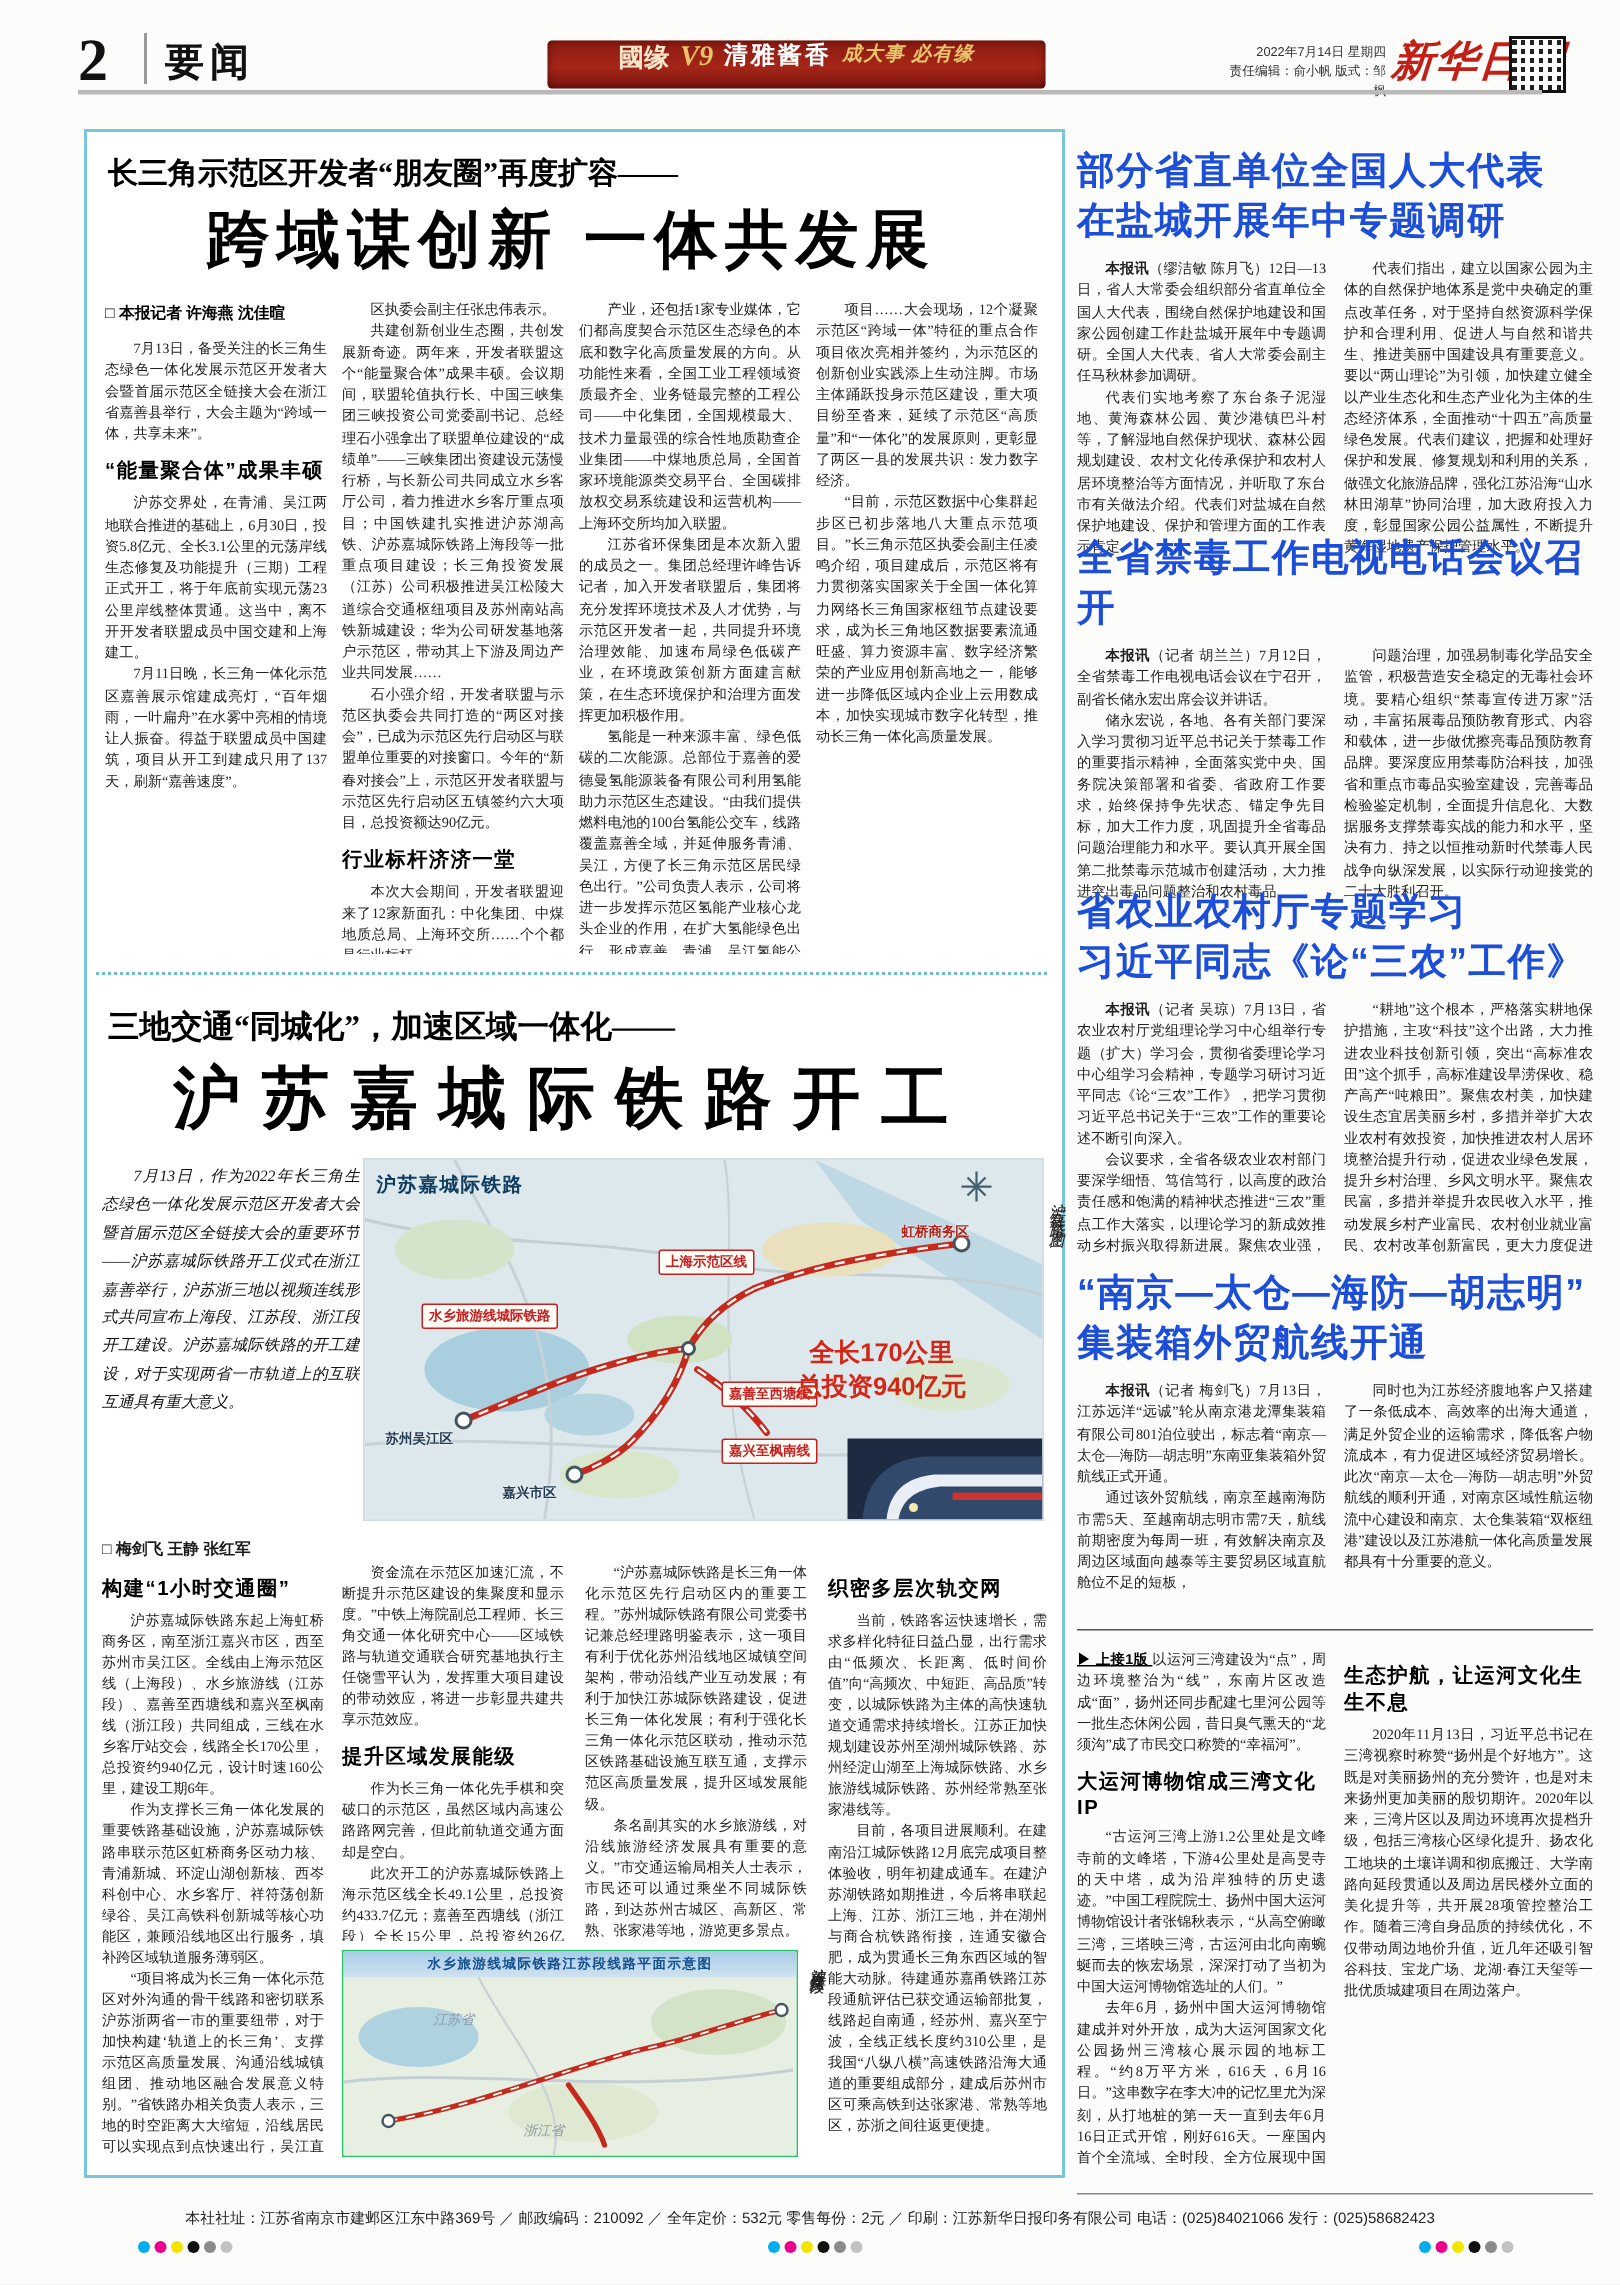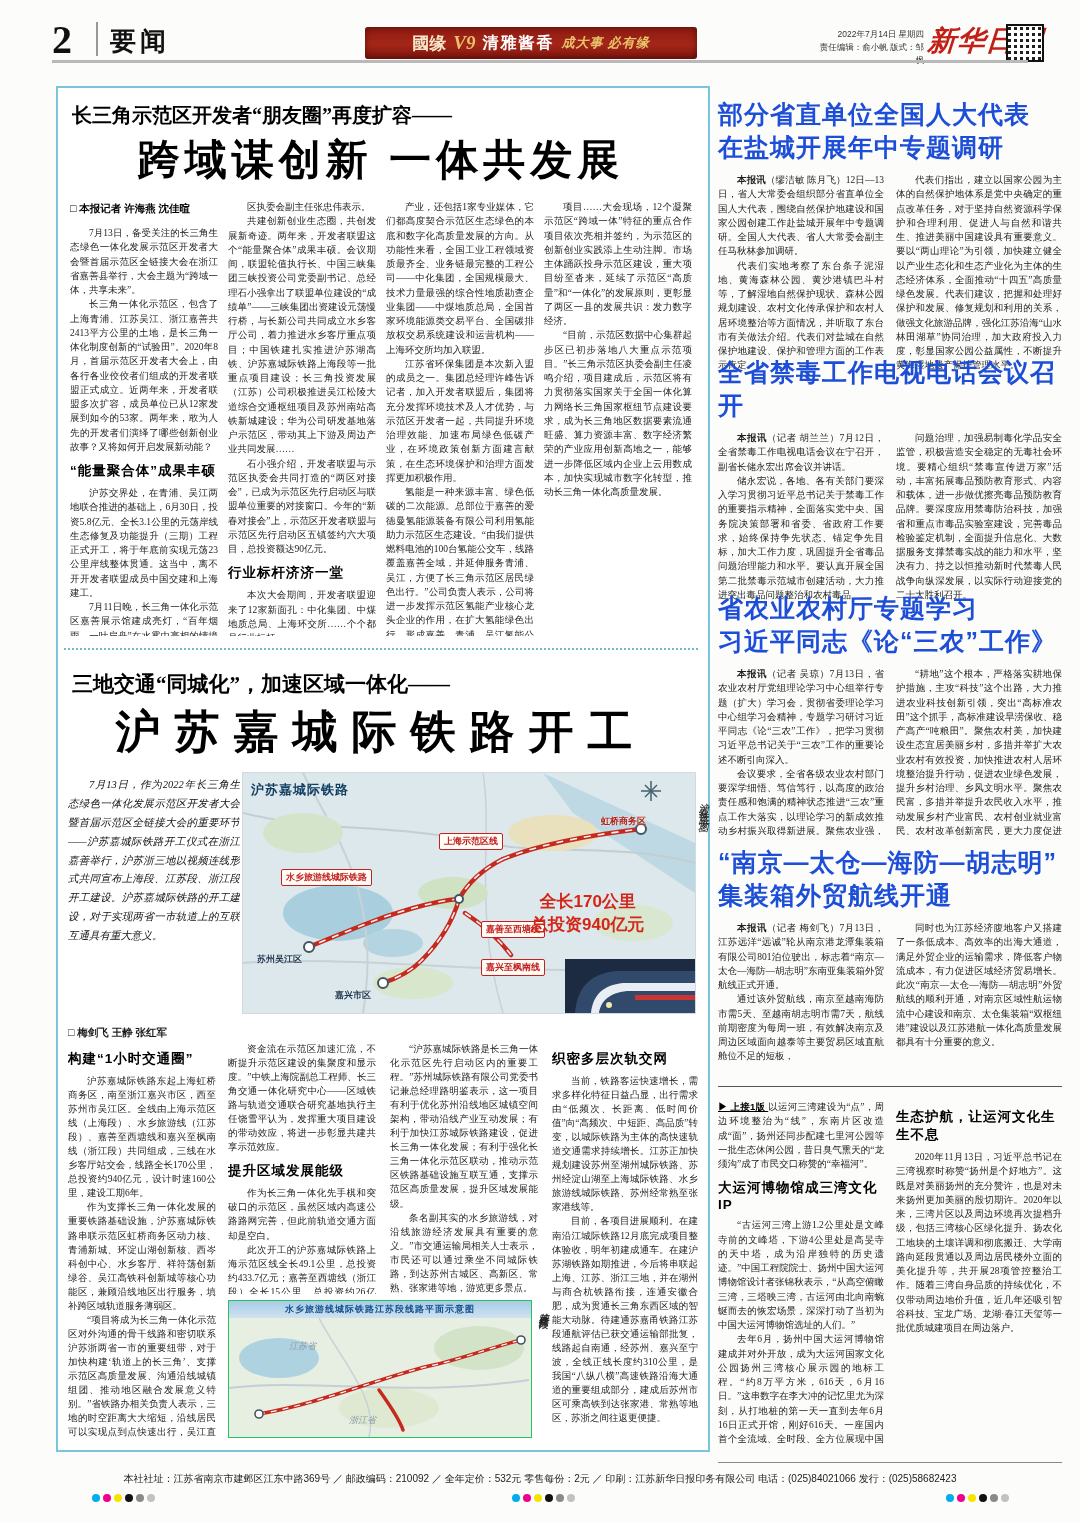--- a/index.html
+++ b/index.html
@@ -4,21 +4,21 @@
 <style>
   html,body{margin:0;padding:0;background:#e9e9e6;}
   .page{position:relative;width:1080px;height:1523px;margin:0 auto;background:#fcfcfa;overflow:hidden;
         font-family:"Liberation Serif",serif;color:#1c1c1c;}
   
   .hdr{position:absolute;left:0;top:0;width:1080px;height:64px;}
   .pagenum{position:absolute;left:52px;top:16px;font:bold 40px "Liberation Serif",serif;color:#111;}
   .hdr-div{position:absolute;left:96px;top:22px;width:2px;height:34px;background:#999;}
   .section-name{position:absolute;left:110px;top:24px;font:bold 26px "Liberation Sans",sans-serif;letter-spacing:4px;color:#111;}
   .ad-banner{position:absolute;left:365px;top:27px;width:332px;height:32px;border-radius:3px;
-             background:linear-gradient(180deg,#8d1a12,#a52618 55%,#7c130d);display:flex;align-items:center;justify-content:center;gap:7px;
+             background:linear-gradient(180deg,#8d1a12,#a52618 55%,#7c130d);display:flex;align-items:flex-start;justify-content:center;gap:7px;
              box-shadow:inset 0 0 6px rgba(0,0,0,.45);}
   .ad-brand{font:bold 17px "Liberation Serif",serif;color:#f3e6c8;}
   .ad-v9{font:italic bold 19px "Liberation Serif",serif;color:#e8c36a;}
   .ad-tag{font:bold 16px "Liberation Sans",sans-serif;color:#fff;letter-spacing:2px;}
   .ad-slogan{font:italic bold 13px "Liberation Serif",serif;color:#e8c36a;letter-spacing:1px;}
   .dateblock{position:absolute;left:812px;top:28px;width:112px;text-align:right;font:8.5px/1.5 "Liberation Sans",sans-serif;color:#333;}
   .masthead{position:absolute;left:928px;top:22px;font:bold italic 28px "DejaVu Serif",serif;color:#c21f16;letter-spacing:1px;transform:skewX(-4deg);}
   .qr{position:absolute;left:1006px;top:24px;width:34px;height:34px;background:
       repeating-linear-gradient(0deg,#111 0 3px,#fff 3px 6px),repeating-linear-gradient(90deg,#111 0 3px,#fff 3px 6px);
       background-blend-mode:screen;border:2px solid #111;}
@@ -111,21 +111,20 @@
 
   <div class="leftbox">
 
     <div class="a1">
       <div class="kicker">长三角示范区开发者“朋友圈”再度扩容——</div>
       <div class="a1-headline">跨域谋创新 一体共发展</div>
       <div class="a1-cols">
         <div class="ncol">
             <p class="it-by">□ 本报记者 许海燕 沈佳暄</p>
             <p class="it-p">7月13日，备受关注的长三角生态绿色一体化发展示范区开发者大会暨首届示范区全链接大会在浙江省嘉善县举行，大会主题为“跨域一体，共享未来”。</p>
-            <p class="it-p">长三角一体化示范区，包含了上海青浦、江苏吴江、浙江嘉善共2413平方公里的土地，是长三角一体化制度创新的“试验田”。2020年8月，首届示范区开发者大会上，由各行各业佼佼者们组成的开发者联盟正式成立。近两年来，开发者联盟多次扩容，成员单位已从12家发展到如今的53家。两年来，敢为人先的开发者们演绎了哪些创新创业故事？又将如何开启发展新动能？</p>
             <div class="it-h">“能量聚合体”成果丰硕</div>
             <p class="it-p">沪苏交界处，在青浦、吴江两地联合推进的基础上，6月30日，投资5.8亿元、全长3.1公里的元荡岸线生态修复及功能提升（三期）工程正式开工，将于年底前实现元荡23公里岸线整体贯通。这当中，离不开开发者联盟成员中国交建和上海建工。</p>
             <p class="it-p">7月11日晚，长三角一体化示范区嘉善展示馆建成亮灯，“百年烟雨，一叶扁舟”在水雾中亮相的情境让人振奋。得益于联盟成员中国建筑，项目从开工到建成只用了137天，刷新“嘉善速度”。</p>
           </div>
         <div class="ncol">
             <p class="it-p">区执委会副主任张忠伟表示。</p>
             <p class="it-p">共建创新创业生态圈，共创发展新奇迹。两年来，开发者联盟这个“能量聚合体”成果丰硕。会议期间，联盟轮值执行长、中国三峡集团三峡投资公司党委副书记、总经理石小强拿出了联盟单位建设的“成绩单”——三峡集团出资建设元荡慢行桥，与长新公司共同成立水乡客厅公司，着力推进水乡客厅重点项目；中国铁建扎实推进沪苏湖高铁、沪苏嘉城际铁路上海段等一批重点项目建设；长三角投资发展（江苏）公司积极推进吴江松陵大道综合交通枢纽项目及苏州南站高铁新城建设；华为公司研发基地落户示范区，带动其上下游及周边产业共同发展……</p>
             <p class="it-p">石小强介绍，开发者联盟与示范区执委会共同打造的“两区对接会”，已成为示范区先行启动区与联盟单位重要的对接窗口。今年的“新春对接会”上，示范区开发者联盟与示范区先行启动区五镇签约六大项目，总投资额达90亿元。</p>
             <div class="it-h">行业标杆济济一堂</div>
             <p class="it-p">本次大会期间，开发者联盟迎来了12家新面孔：中化集团、中煤地质总局、上海环交所……个个都是行业标杆。</p>

